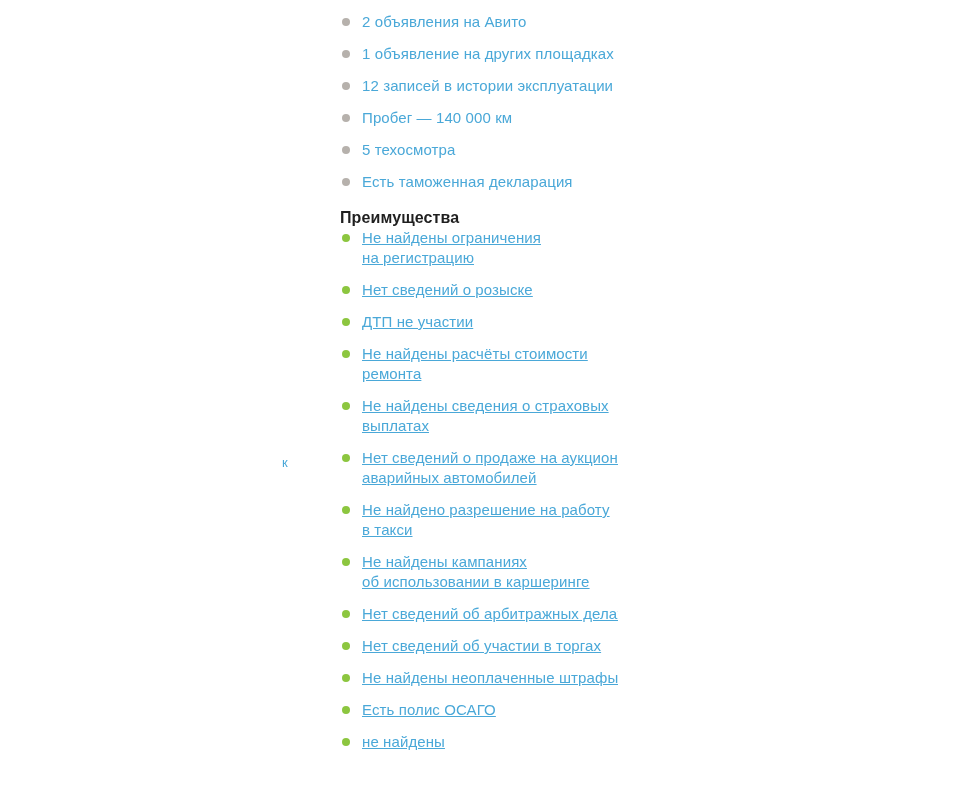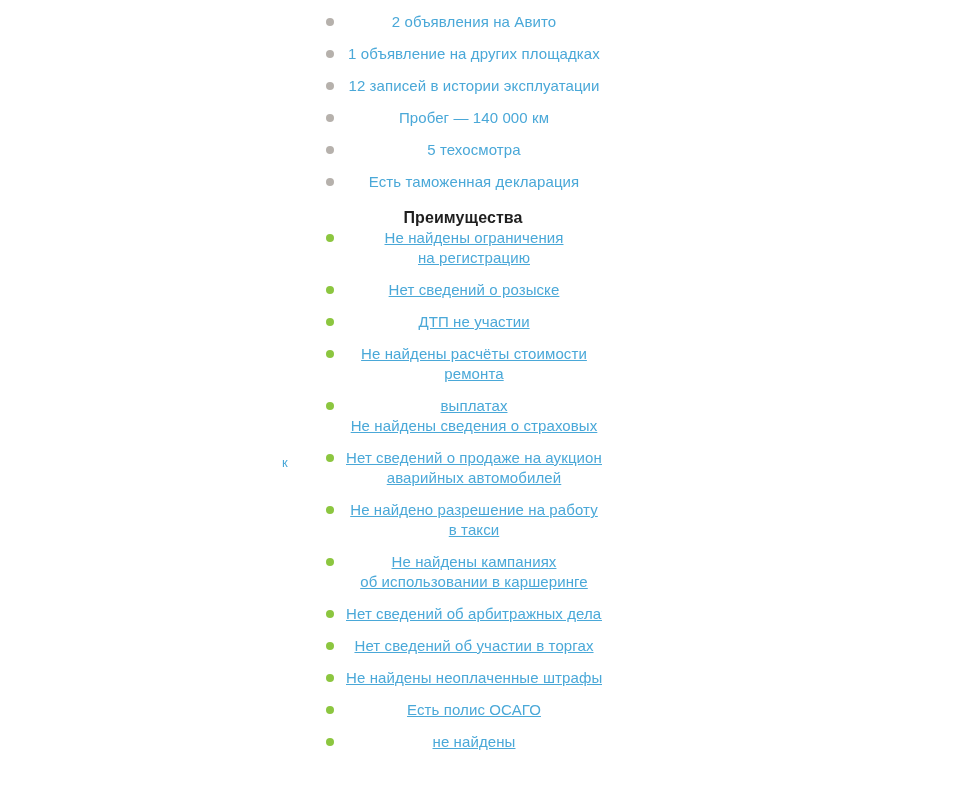--- a/index.html
+++ b/index.html
@@ -12,26 +12,25 @@
     height: 787px;
     background: #ffffff;
     font-family: "Liberation Sans", "DejaVu Sans", sans-serif;
     overflow: hidden;
     position: relative;
   }
 
   
   .report-column {
     position: absolute;
-    left: 324px;
+    left: 340px;
     top: 0;
     width: 278px;      
     height: 766px;
     overflow: hidden;
-    text-align: center;
   }
 
   .fact-list,
   .advantage-list {
     list-style: none;
     margin: 0;
     padding: 0;
   }
 
   .list-item {
@@ -138,22 +137,22 @@
           <span class="bullet"></span>
           <span class="item-line">ДТП не участии</span>
         </li>
         <li class="list-item">
           <span class="bullet"></span>
           <span class="item-line">Не найдены расчёты стоимости</span>
           <span class="item-line">ремонта</span>
         </li>
         <li class="list-item">
           <span class="bullet"></span>
+          <span class="item-line">Не найдены сведения о страховых</span>
           <span class="item-line">выплатах</span>
-          <span class="item-line">Не найдены сведения о страховых</span>
         </li>
         <li class="list-item">
           <span class="bullet"></span>
           <span class="item-line">Нет сведений о продаже на аукционах</span>
           <span class="item-line">аварийных автомобилей</span>
         </li>
         <li class="list-item">
           <span class="bullet"></span>
           <span class="item-line">Не найдено разрешение на работу</span>
           <span class="item-line">в такси</span>

